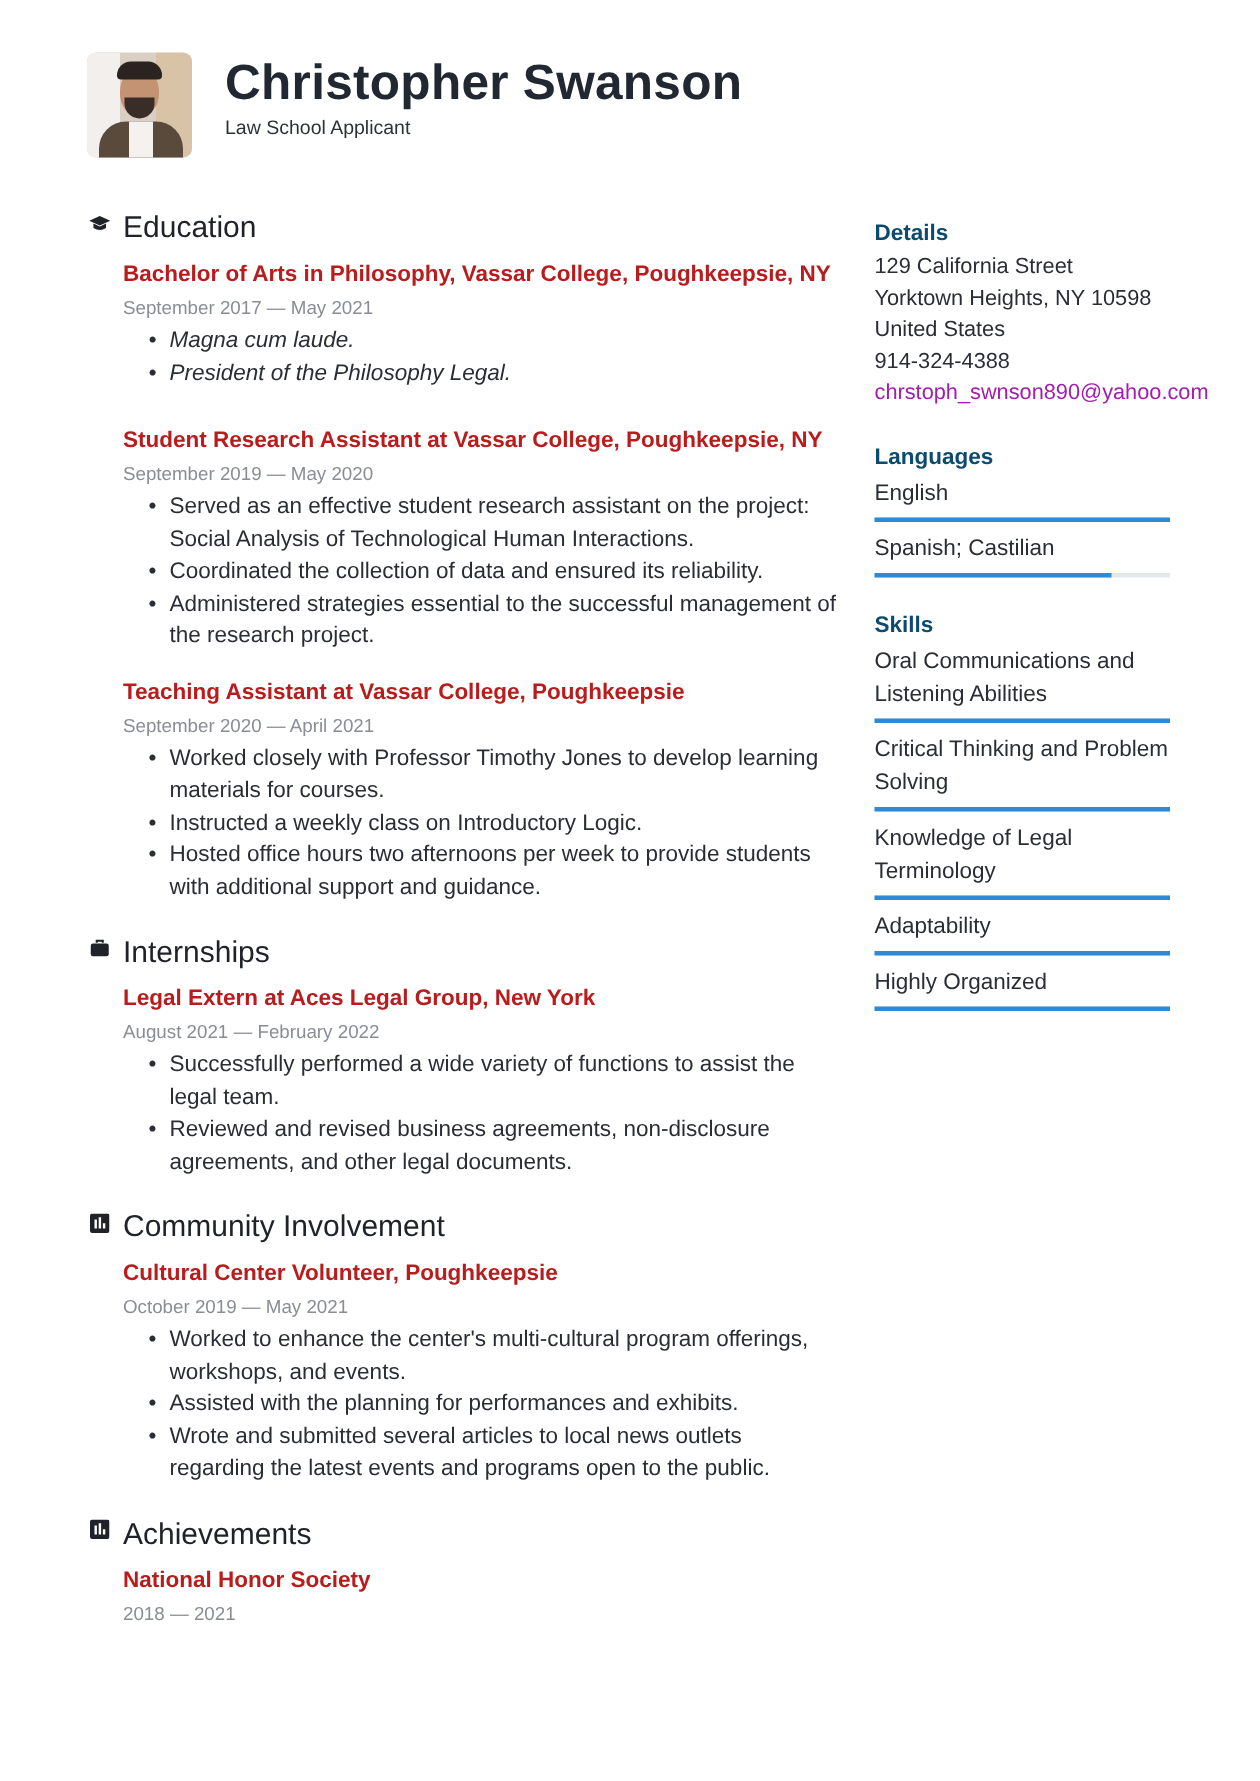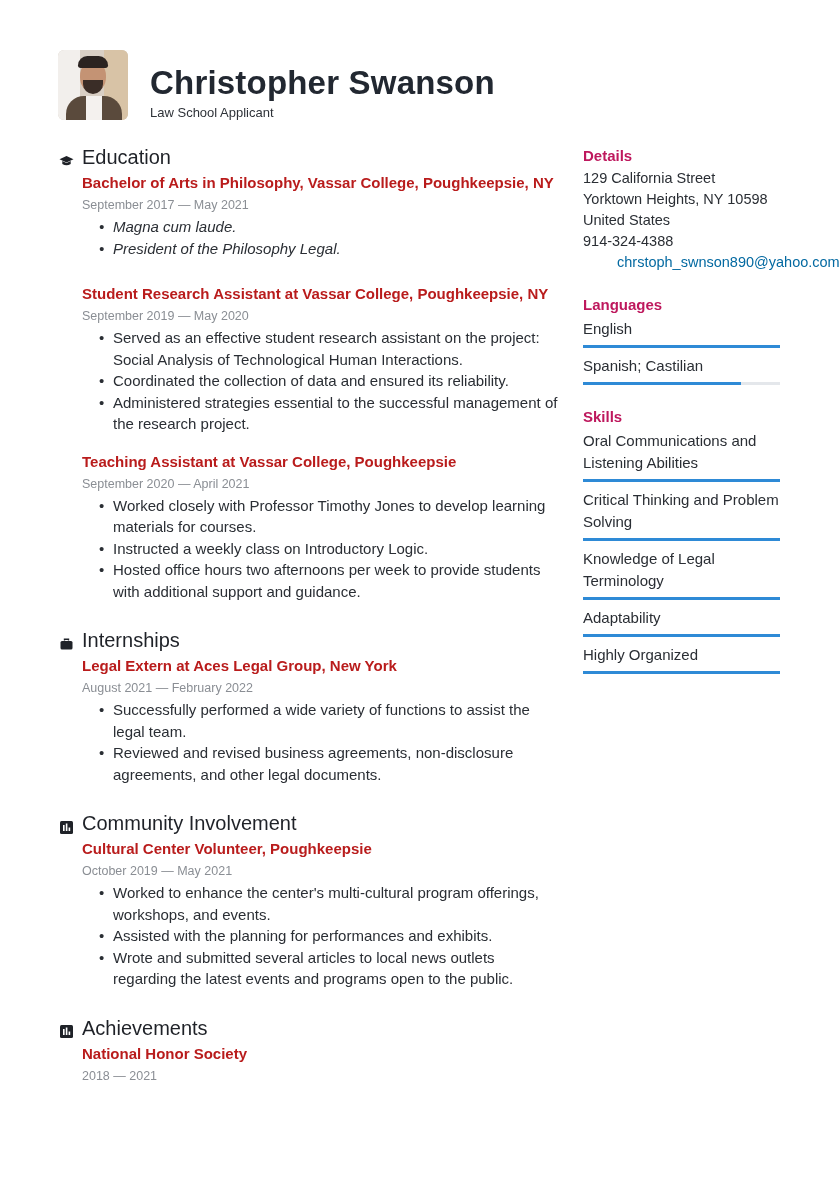--- a/index.html
+++ b/index.html
@@ -1,48 +1,48 @@
 <!DOCTYPE html>
 <html><head>
 <meta charset="utf-8">
 <style>
   * { box-sizing: border-box; margin: 0; padding: 0; }
   html, body { width: 840px; height: 1187px; background: #ffffff; }
   body { font-family: "Liberation Sans", "DejaVu Sans", sans-serif; color: #1f2228; position: relative; overflow: hidden; }
 
-  .header { position: absolute; left: 58px; top: 50px; display: flex; align-items: flex-end; }
+  .header { position: absolute; left: 58px; top: 35px; display: flex; align-items: flex-start; }
   .photo { width: 70px; height: 70px; border-radius: 6px; overflow: hidden; position: relative; background: #d9cfc4; }
   .photo .bg-left { position: absolute; left: 0; top: 0; width: 22px; height: 70px; background: #f2efec; }
   .photo .bg-right { position: absolute; right: 0; top: 0; width: 24px; height: 70px; background: #d8c3a6; }
   .photo .head { position: absolute; left: 22px; top: 10px; width: 26px; height: 32px; border-radius: 50% 50% 45% 45%; background: #c49374; }
   .photo .hair { position: absolute; left: 20px; top: 6px; width: 30px; height: 12px; border-radius: 14px 14px 4px 4px; background: #2b2320; }
   .photo .beard { position: absolute; left: 25px; top: 30px; width: 20px; height: 14px; border-radius: 0 0 10px 10px; background: #3a2d27; }
   .photo .body { position: absolute; left: 8px; top: 46px; width: 56px; height: 30px; border-radius: 18px 18px 0 0; background: #5a4a3c; }
   .photo .shirt { position: absolute; left: 28px; top: 46px; width: 16px; height: 26px; background: #f4f1ee; }
   .name-block { margin-left: 22px; }
   .name { font-size: 33px; font-weight: bold; color: #222831; letter-spacing: 0.2px; line-height: 40px; }
   .subtitle { font-size: 13px; color: #2e3238; margin-top: 2px; }
 
   .main { position: absolute; left: 58px; top: 141px; width: 500px; }
   .section { margin-bottom: 22px; }
-  .section-head { display: flex; align-items: flex-end; height: 28px; }
+  .section-head { display: flex; align-items: flex-start; height: 28px; }
   .section-icon { width: 16px; height: 16px; margin-right: 8px; display: flex; align-items: center; justify-content: center; }
   .section-title { font-size: 20px; color: #1f2228; }
   .entry { margin-left: 24px; margin-bottom: 14px; }
   .entry-title { font-size: 15px; font-weight: bold; color: #b91c1c; line-height: 26px; margin-top: 1px; }
   .entry-date { font-size: 12.5px; color: #8a8e94; line-height: 18px; }
   ul.bullets { list-style: none; margin-left: 20px; margin-top: 2px; }
   ul.bullets li { position: relative; padding-left: 11px; font-size: 15px; line-height: 21.5px; color: #2a2e34; }
   ul.bullets li::before { content: "•"; position: absolute; left: -3px; top: 0; color: #2a2e34; }
   ul.italic li { font-style: italic; }
 
   .side { position: absolute; left: 583px; top: 146px; width: 210px; }
-  .side-title { font-size: 15px; font-weight: bold; color: #be185d; line-height: 20px; }
+  .side-title { font-size: 15px; font-weight: bold; color: #0c4a6e; line-height: 20px; }
   .side-line { font-size: 14.5px; color: #2a2e34; line-height: 21px; }
-  .side-link { font-size: 14.5px; color: #0369a1; line-height: 21px; margin-left: 34px; }
+  .side-link { font-size: 14.5px; color: #a21caf; line-height: 21px; }
   .side-block { margin-bottom: 22px; }
   .skill { margin-top: 3px; }
   .skill-name { font-size: 15px; color: #2a2e34; line-height: 22px; }
   .bar { position: relative; width: 197px; height: 3px; background: #e4e7eb; margin-top: 5px; margin-bottom: 7px; }
   .bar-fill { position: absolute; left: 0; top: 0; height: 3px; background: #2e8ad6; }
 </style>
 </head>
 <body>
 
 <div class="header">

